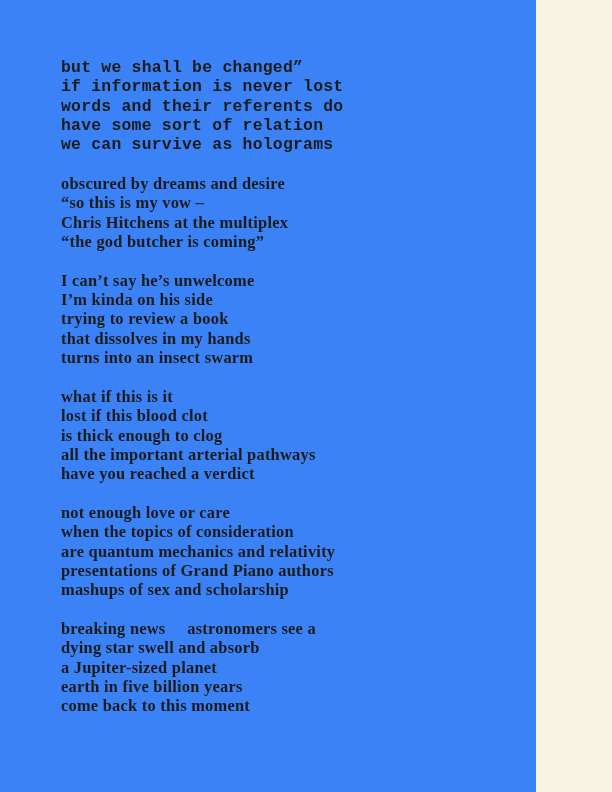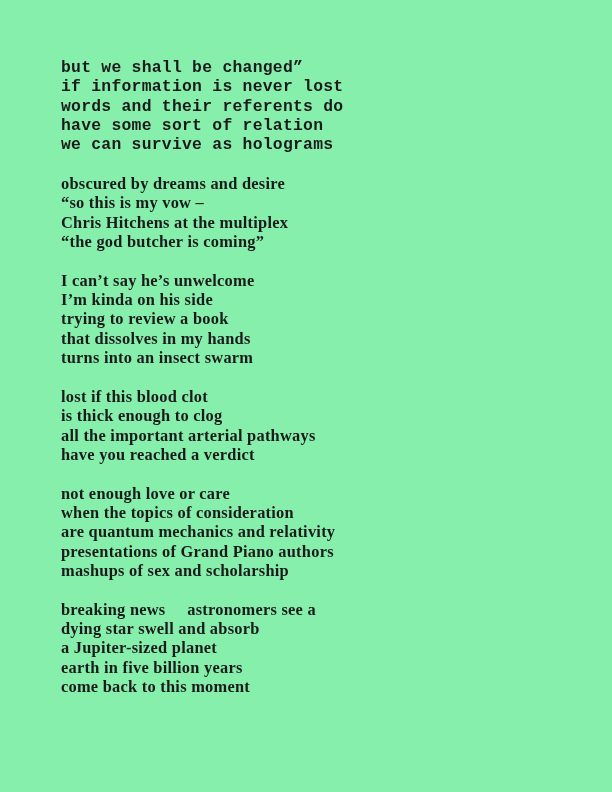--- a/index.html
+++ b/index.html
@@ -7,23 +7,23 @@
       width: 612px;
       height: 792px;
       overflow: hidden;
     }
     body {
       background: #f8f4e4;
       font-family: "Liberation Mono", "DejaVu Sans Mono", monospace;
     }
     .page {
       position: relative;
-      width: 612px;
+      width: 536px;
       height: 792px;
-      background: #86efac;
+      background: #3b82f6;
     }
     .poem {
       position: absolute;
       left: 61px;
       top: 58px;
       color: #1b1b1b;
       font-family: "Liberation Mono", "DejaVu Sans Mono", monospace;
       font-size: 16.4px;
       font-weight: bold;
       line-height: 19.35px;
@@ -61,20 +61,21 @@
 
     <div class="stanza">
       <div class="line">I can’t say he’s unwelcome</div>
       <div class="line">I’m kinda on his side</div>
       <div class="line">trying to review a book</div>
       <div class="line">that dissolves in my hands</div>
       <div class="line">turns into an insect swarm</div>
     </div>
 
     <div class="stanza">
+      <div class="line">what if this is it</div>
       <div class="line">lost if this blood clot</div>
       <div class="line">is thick enough to clog</div>
       <div class="line">all the important arterial pathways</div>
       <div class="line">have you reached a verdict</div>
     </div>
 
     <div class="stanza">
       <div class="line">not enough love or care</div>
       <div class="line">when the topics of consideration</div>
       <div class="line">are quantum mechanics and relativity</div>

